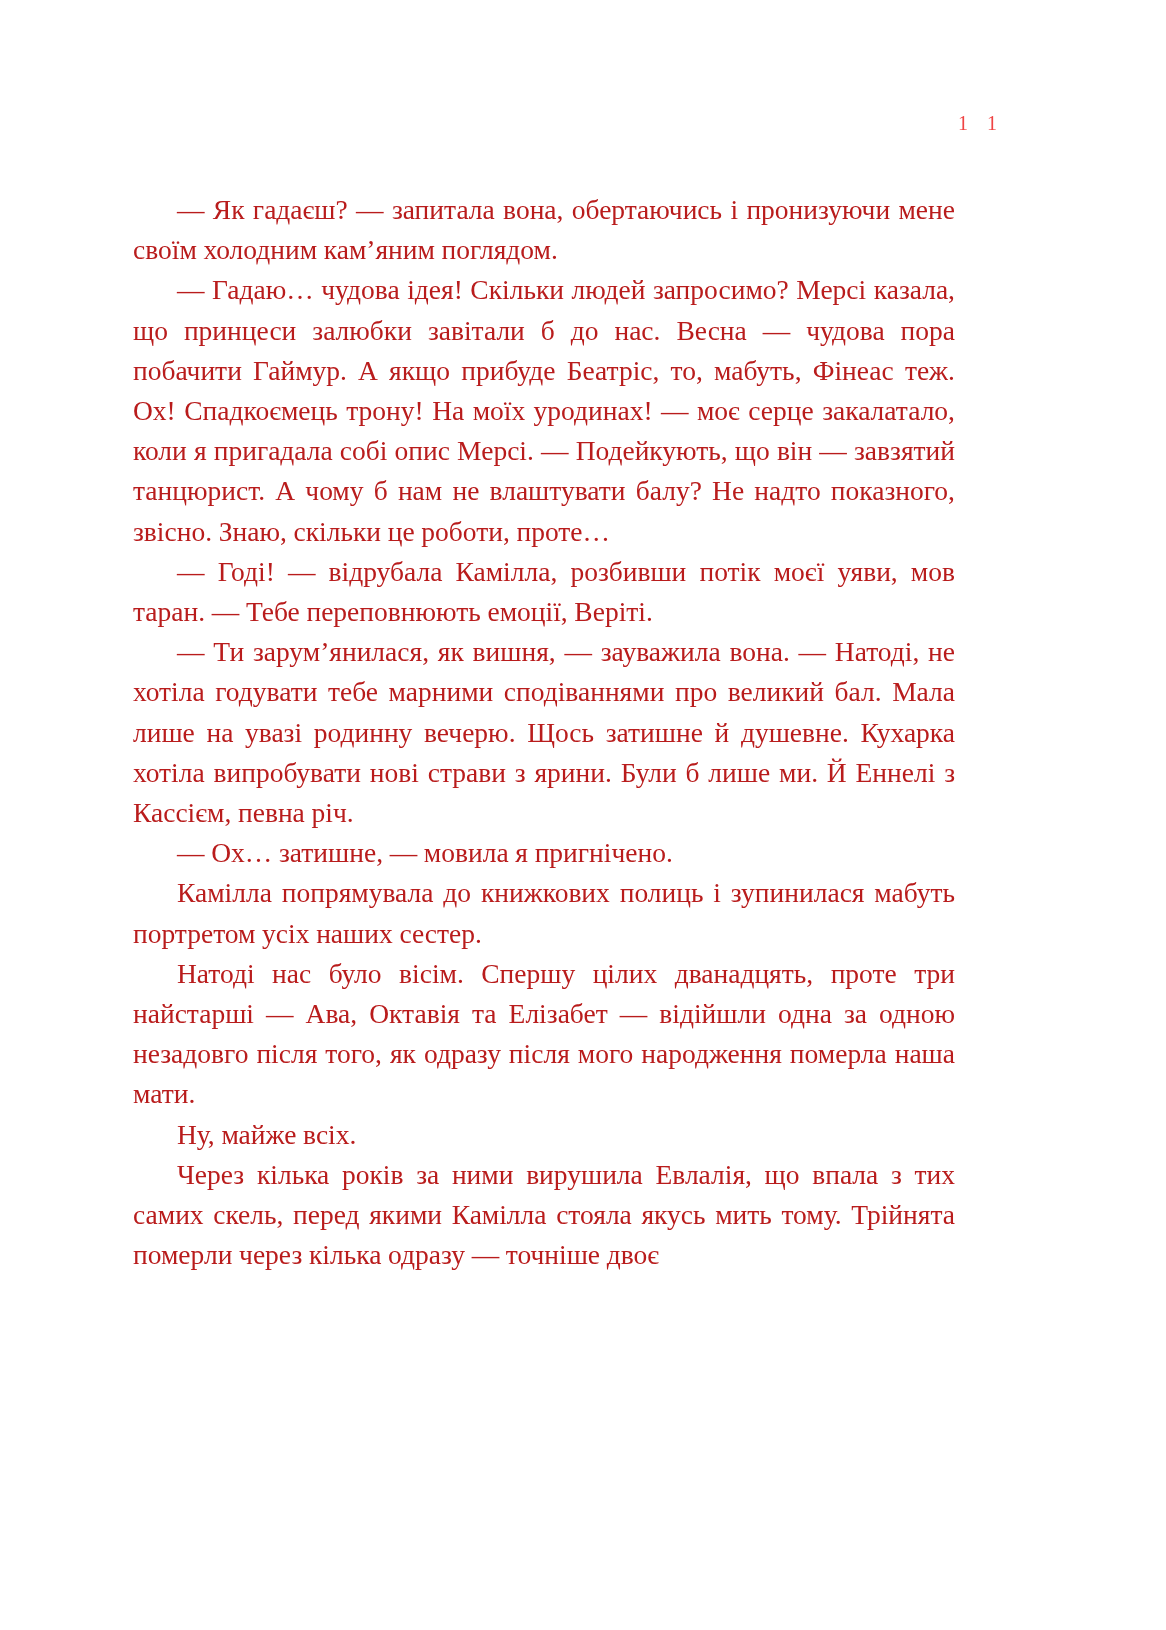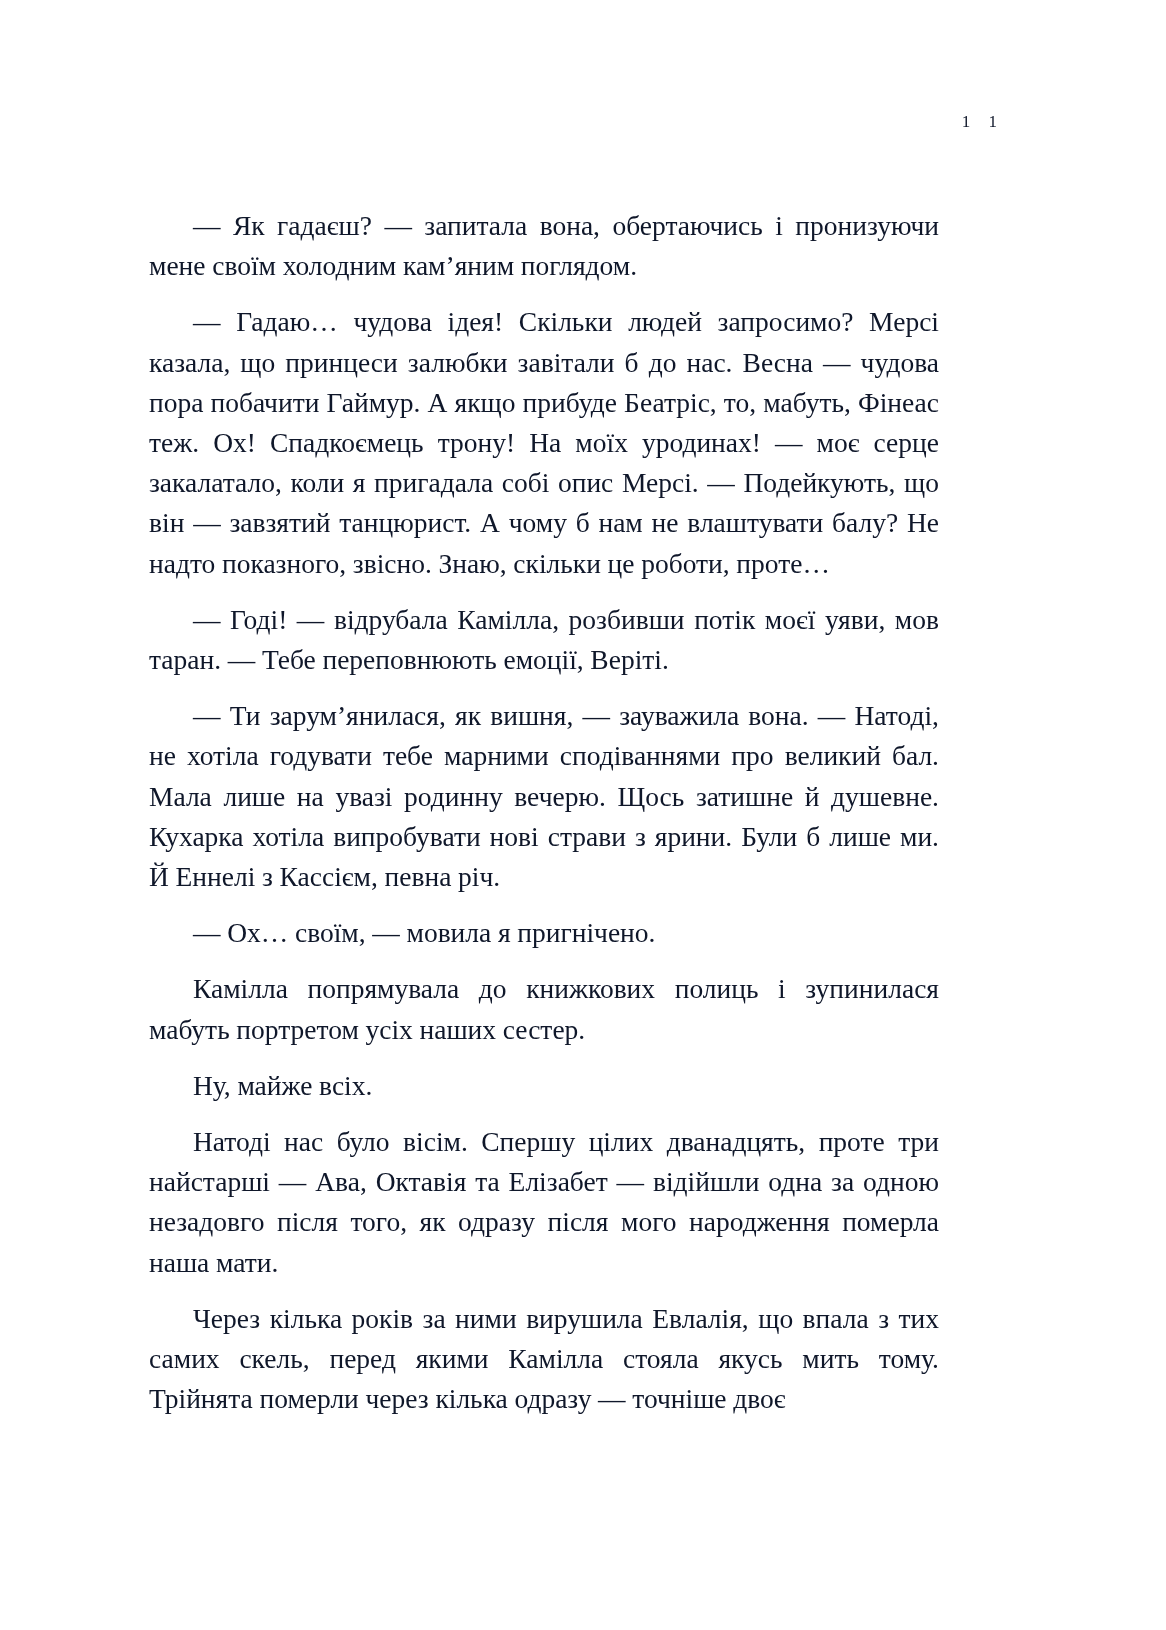--- a/index.html
+++ b/index.html
@@ -13,37 +13,37 @@
     height: 1630px;
     background: #ffffff;
     box-sizing: border-box;
     overflow: hidden;
   }
   .folio {
     position: absolute;
     top: 112px;
     right: 162px;
     font-family: "Liberation Serif", "DejaVu Serif", serif;
-    font-size: 17px;
+    font-size: 20px;
     letter-spacing: 7px;
-    color: #0f172a;
+    color: #ef4444;
     font-weight: 400;
   }
   .textblock {
     position: absolute;
     left: 133px;
     top: 190px;
     width: 822px;
   }
   p.para {
-    margin: 16px;
+    margin: 0;
     font-family: "Liberation Serif", "DejaVu Serif", serif;
     font-size: 27.5px;
     line-height: 40.2px;
-    color: #0f172a;
+    color: #b91c1c;
     text-align: justify;
     text-indent: 44px;
     text-justify: inter-word;
     word-spacing: -0.2px;
     hyphens: manual;
     -webkit-hyphens: manual;
   }
   p.para:last-child {
     text-align: justify;
   }
@@ -53,20 +53,20 @@
 
 <div class="page">
 
   <div class="folio">1 1</div>
 
   <div class="textblock">
     <p class="para">— Як гадаєш? — запитала вона, обертаючись і пронизуючи мене своїм холодним кам’яним поглядом.</p>
     <p class="para">— Гадаю… чудова ідея! Скільки людей запросимо? Мерсі казала, що принцеси залюбки завітали б до нас. Весна — чудова пора побачити Гаймур. А якщо прибуде Беатріс, то, мабуть, Фінеас теж. Ох! Спадкоємець трону! На моїх уродинах! — моє серце закалатало, коли я пригадала собі опис Мерсі. — Подейкують, що він — завзятий танцюрист. А чому б нам не влаштувати балу? Не надто показного, звісно. Знаю, скільки це роботи, проте…</p>
     <p class="para">— Годі! — відрубала Камілла, розбивши потік моєї уяви, мов таран. — Тебе переповнюють емоції, Веріті.</p>
     <p class="para">— Ти зарум’янилася, як вишня, — зауважила вона. — Натоді, не хотіла годувати тебе марними сподіваннями про великий бал. Мала лише на увазі родинну вечерю. Щось затишне й душевне. Кухарка хотіла випробувати нові страви з ярини. Були б лише ми. Й Еннелі з Кассієм, певна річ.</p>
-    <p class="para">— Ох… своїм, — мовила я пригнічено.</p>
+    <p class="para">— Ох… затишне, — мовила я пригнічено.</p>
     <p class="para">Камілла попрямувала до книжкових полиць і зупинилася мабуть портретом усіх наших сестер.</p>
+    <p class="para">Натоді нас було вісім. Спершу цілих дванадцять, проте три найстарші — Ава, Октавія та Елізабет — відійшли одна за одною незадовго після того, як одразу після мого народження померла наша мати.</p>
     <p class="para">Ну, майже всіх.</p>
-    <p class="para">Натоді нас було вісім. Спершу цілих дванадцять, проте три найстарші — Ава, Октавія та Елізабет — відійшли одна за одною незадовго після того, як одразу після мого народження померла наша мати.</p>
     <p class="para">Через кілька років за ними вирушила Евлалія, що впала з тих самих скель, перед якими Камілла стояла якусь мить тому. Трійнята померли через кілька одразу — точніше двоє</p>
   </div>
 
 </div>
 
 </body></html>

